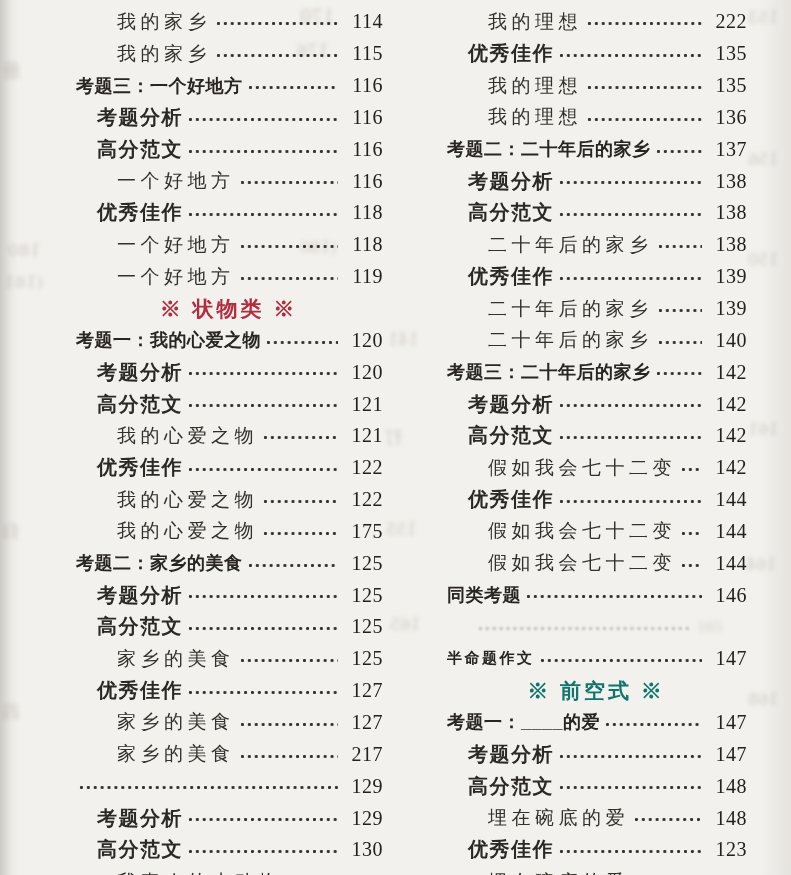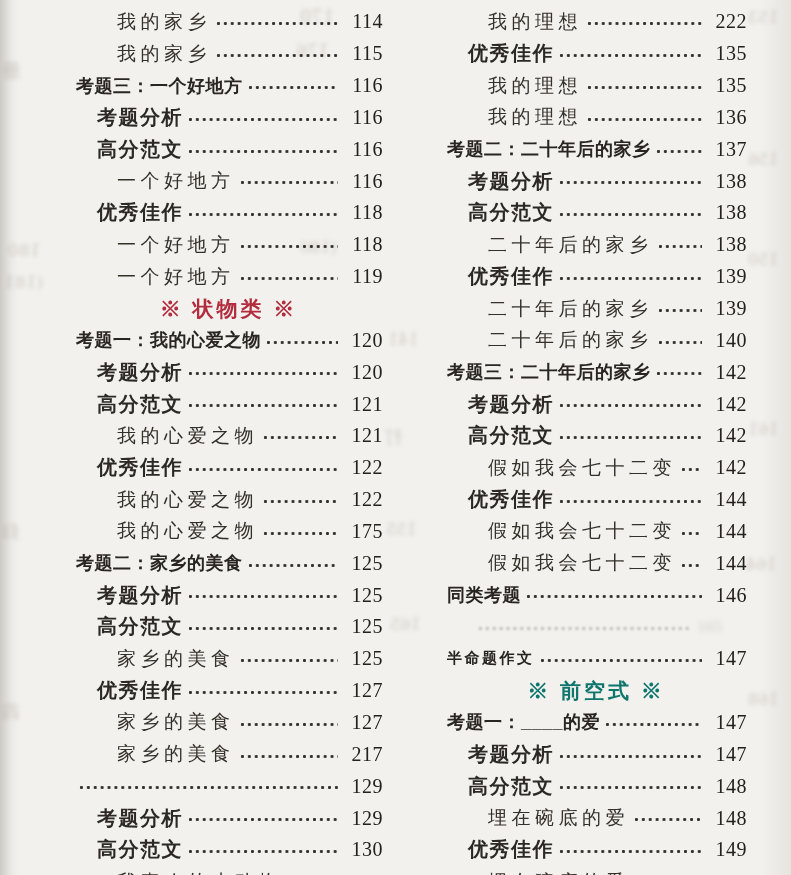--- a/index.html
+++ b/index.html
@@ -349,21 +349,21 @@
         <span class="pagenum">148</span>
       </div>
       <div class="row entry essay">
         <span class="title">埋在碗底的爱</span>
         <span class="leader"></span>
         <span class="pagenum">148</span>
       </div>
       <div class="row entry sub">
         <span class="title">优秀佳作</span>
         <span class="leader"></span>
-        <span class="pagenum">149</span>
+        <span class="pagenum">123</span>
       </div>
       <div class="row entry essay partial">
         <span class="title">埋在碗底的爱</span>
         <span class="leader"></span>
         <span class="pagenum"></span>
       </div>
     </div>
 </div>
 
 </body></html>

